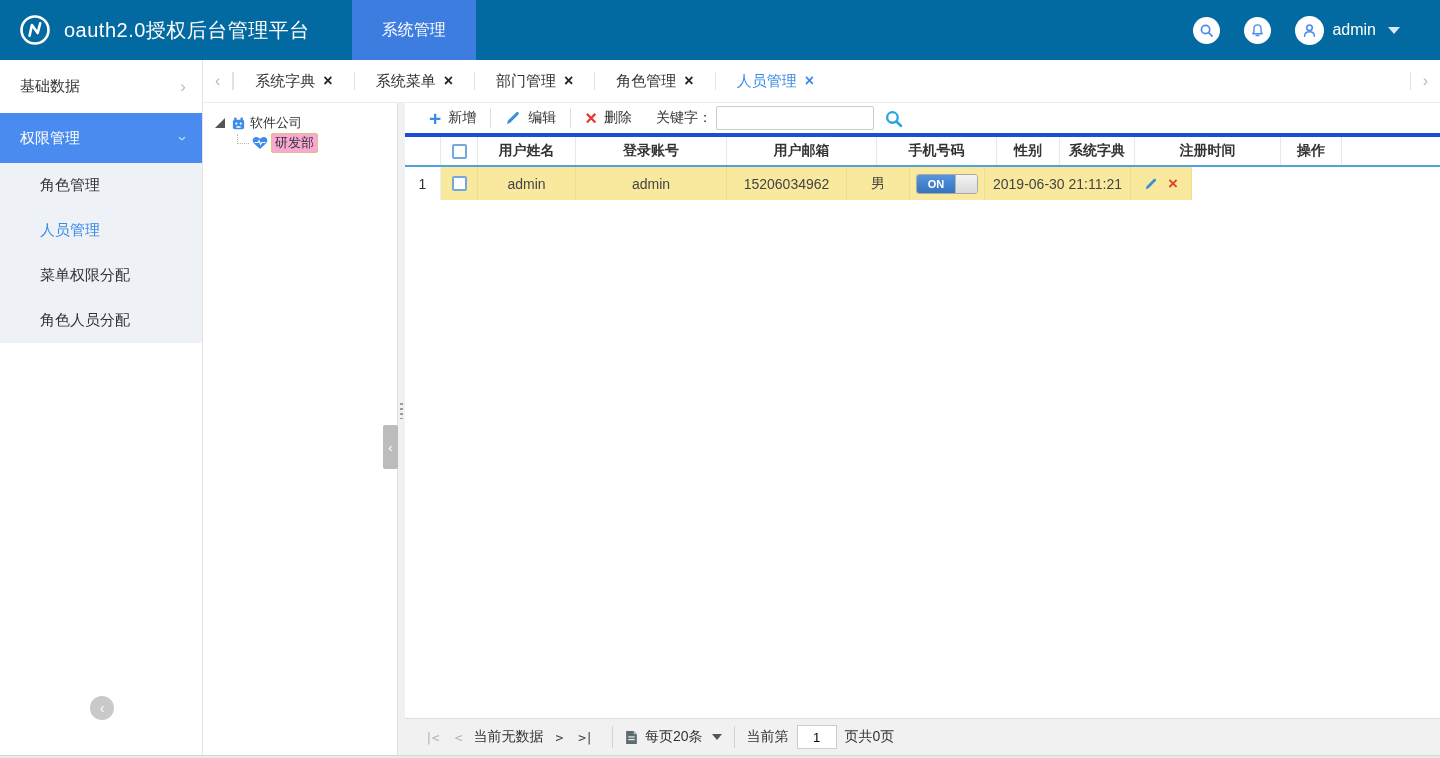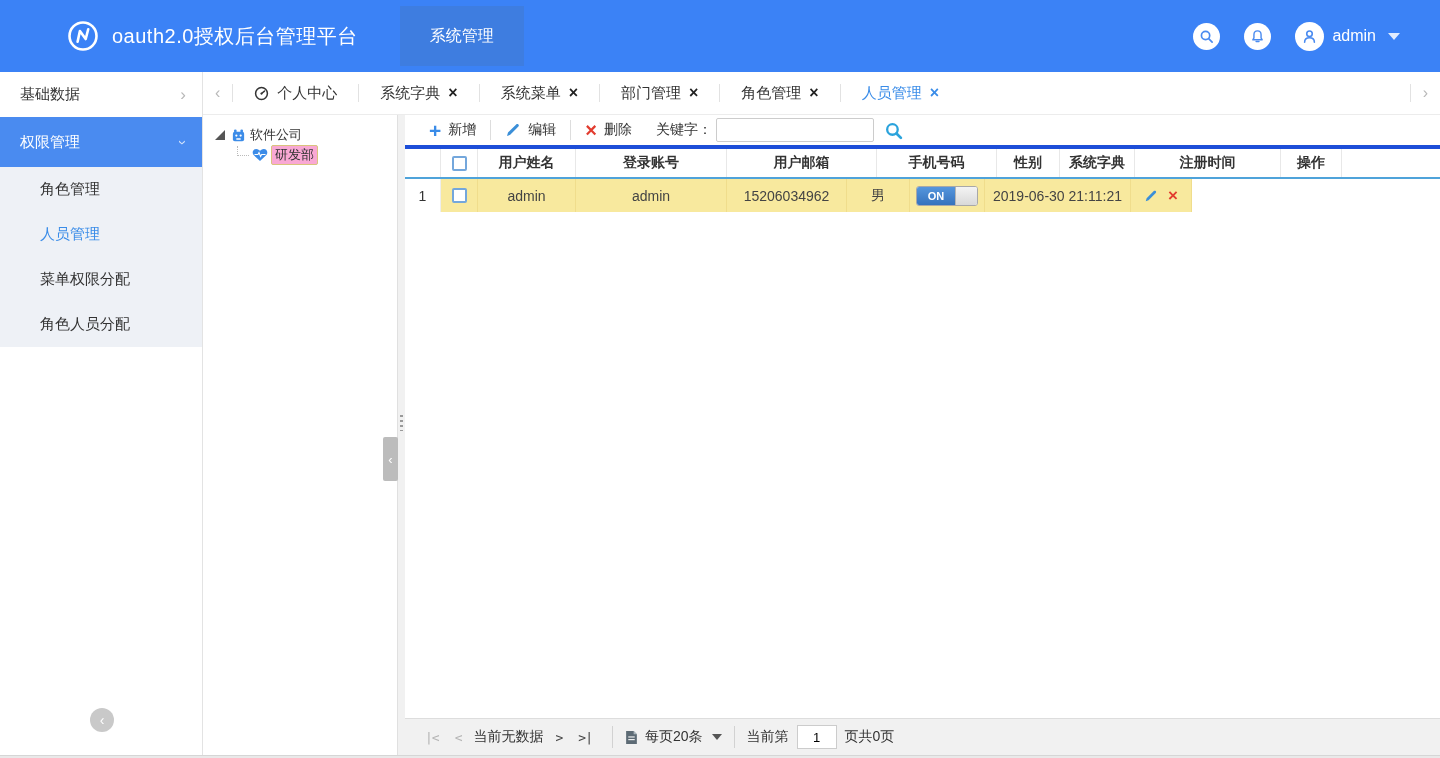--- a/index.html
+++ b/index.html
@@ -1,38 +1,38 @@
 <!DOCTYPE html>
 <html><head>
 <meta charset="utf-8">
 <style>
   * { box-sizing: border-box; margin: 0; padding: 0; }
   html,body { width:1440px; height:758px; overflow:hidden;
     font-family:"Liberation Sans","DejaVu Sans",sans-serif; background:#fff; }
   .page { width:1440px; height:758px; display:flex; flex-direction:column; position:relative; }
 
   
-  .header { height:72px; background:#3b82f6; display:flex; align-items:center; flex:none; color:#fff;padding-left:48px; }
+  .header { height:60px; background:#0369a1; display:flex; align-items:center; flex:none; color:#fff; }
   .logo { width:34px; height:34px; margin-left:18px; flex:none; }
   .app-title { font-size:20px; margin-left:12px; letter-spacing:.5px; }
   .nav-tab { margin-left:42px; height:60px; line-height:60px; padding:0 30px; background:#3e7de0; font-size:16px; cursor:pointer; }
   .hd-spacer { flex:1; }
   .hd-right { display:flex; align-items:center; gap:24px; padding-right:40px; }
   .hd-circle { width:27px; height:27px; border-radius:50%; background:#fff; display:flex; align-items:center; justify-content:center; cursor:pointer; }
   .user-group { display:flex; align-items:center; gap:8px; cursor:pointer; }
   .user-name { font-size:16px; }
   .caret-down { width:0; height:0; border-left:6px solid transparent; border-right:6px solid transparent; border-top:7px solid rgba(255,255,255,.85); margin-left:4px; }
 
   
   .main-row { flex:1; display:flex; min-height:0; }
   .bottom-strip { height:3px; background:#e9e9e9; border-top:1px solid #d6d6d6; flex:none; }
 
   
   .sidebar { width:203px; flex:none; background:#fff; border-right:1px solid #e3e3e3; display:flex; flex-direction:column; position:relative; }
-  .side-item1 { height:45px; display:flex; align-items:center; padding:0 16px 0 20px; font-size:15px; color:#333; cursor:pointer; }
+  .side-item1 { height:53px; display:flex; align-items:center; padding:0 16px 0 20px; font-size:15px; color:#333; cursor:pointer; }
   .side-item1 .chev { margin-left:auto; color:#b8b8b8; font-size:17px; }
   .side-item-active { height:50px; display:flex; align-items:center; padding:0 16px 0 20px; font-size:15px; color:#fff; background:#4a8bf0; cursor:pointer; }
   .side-item-active .chev { margin-left:auto; color:#d8e6fb; font-size:15px; transform:rotate(90deg); }
   .submenu { background:#eef1f6; }
   .sub-item { height:45px; display:flex; align-items:center; padding-left:40px; font-size:15px; color:#333; cursor:pointer; }
   .sub-item.active { color:#3a8ce8; }
   .side-collapse { position:absolute; left:90px; top:636px; width:24px; height:24px; border-radius:50%; background:#c9c9c9; color:#fff; display:flex; align-items:center; justify-content:center; font-size:14px; cursor:pointer; }
 
   
   .right-col { flex:1; display:flex; flex-direction:column; min-width:0; }
@@ -176,28 +176,20 @@
       <div class="side-collapse">
         <span>‹</span>
       </div>
     </div>
 
     <div class="right-col">
 
       <div class="tabbar">
         <span class="tab-scroll">‹</span>
         <span class="tab-sep"></span>
-        <div class="tab">
-          <svg width="15" height="15" viewBox="0 0 16 16">
-            <circle cx="8" cy="8" r="6.3" fill="none" stroke="#333" stroke-width="1.6"></circle>
-            <line x1="8" y1="8" x2="11.2" y2="5.4" stroke="#333" stroke-width="1.6" stroke-linecap="round"></line>
-            <circle cx="8" cy="8" r="1.2" fill="#333"></circle>
-          </svg>
-          <span>个人中心</span>
-        </div>
         <span class="tab-sep"></span>
         <div class="tab">
           <span>系统字典</span>
           <span class="tab-close"></span>
         </div>
         <span class="tab-sep"></span>
         <div class="tab">
           <span>系统菜单</span>
           <span class="tab-close"></span>
         </div>

